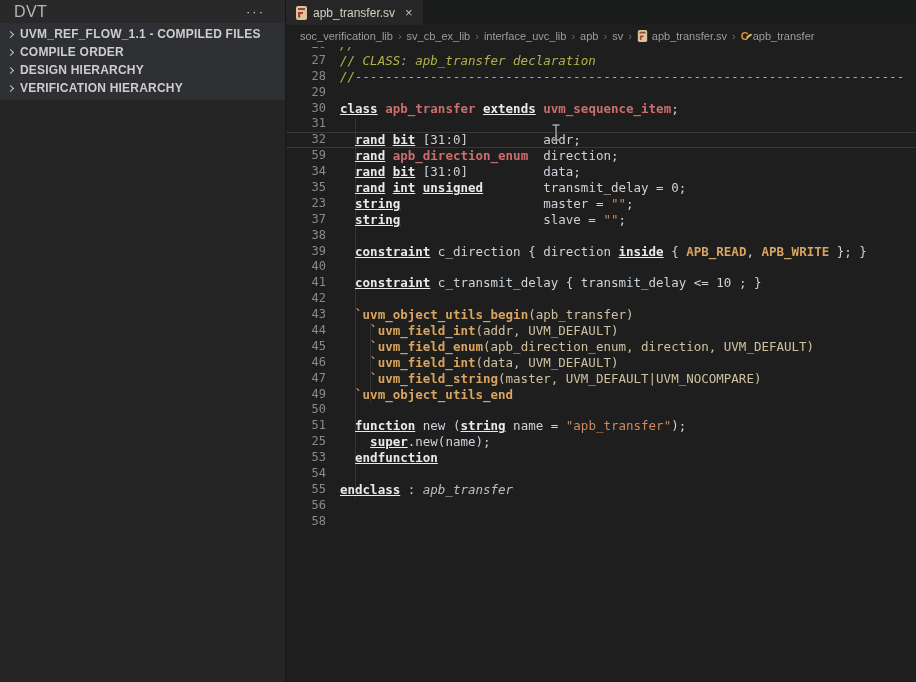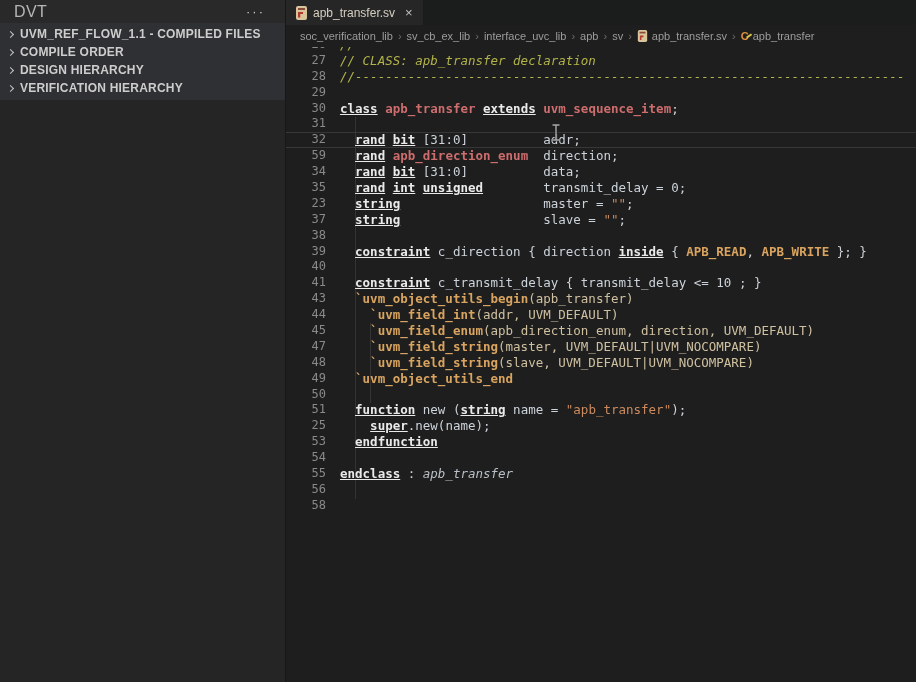--- a/index.html
+++ b/index.html
@@ -154,25 +154,26 @@
           <div class="code-line current"><span class="ln">32</span><span class="lc"><span class="tk-d">  </span><span class="tk-k">rand</span><span class="tk-d"> </span><span class="tk-k">bit</span><span class="tk-d"> [31:0]          addr;</span></span></div>
           <div class="code-line"><span class="ln">59</span><span class="lc"><span class="tk-d">  </span><span class="tk-k">rand</span><span class="tk-d"> </span><span class="tk-t">apb_direction_enum</span><span class="tk-d">  direction;</span></span></div>
           <div class="code-line"><span class="ln">34</span><span class="lc"><span class="tk-d">  </span><span class="tk-k">rand</span><span class="tk-d"> </span><span class="tk-k">bit</span><span class="tk-d"> [31:0]          data;</span></span></div>
           <div class="code-line"><span class="ln">35</span><span class="lc"><span class="tk-d">  </span><span class="tk-k">rand</span><span class="tk-d"> </span><span class="tk-k">int</span><span class="tk-d"> </span><span class="tk-k">unsigned</span><span class="tk-d">        transmit_delay = 0;</span></span></div>
           <div class="code-line"><span class="ln">23</span><span class="lc"><span class="tk-d">  </span><span class="tk-k">string</span><span class="tk-d">                   master = </span><span class="tk-s">""</span><span class="tk-d">;</span></span></div>
           <div class="code-line"><span class="ln">37</span><span class="lc"><span class="tk-d">  </span><span class="tk-k">string</span><span class="tk-d">                   slave = </span><span class="tk-s">""</span><span class="tk-d">;</span></span></div>
           <div class="code-line"><span class="ln">38</span><span class="lc"></span></div>
           <div class="code-line"><span class="ln">39</span><span class="lc"><span class="tk-d">  </span><span class="tk-k">constraint</span><span class="tk-d"> c_direction { direction </span><span class="tk-k">inside</span><span class="tk-d"> { </span><span class="tk-e">APB_READ</span><span class="tk-d">, </span><span class="tk-e">APB_WRITE</span><span class="tk-d"> }; }</span></span></div>
           <div class="code-line"><span class="ln">40</span><span class="lc"></span></div>
           <div class="code-line"><span class="ln">41</span><span class="lc"><span class="tk-d">  </span><span class="tk-k">constraint</span><span class="tk-d"> c_transmit_delay { transmit_delay &lt;= 10 ; }</span></span></div>
+          <div class="code-line"><span class="ln">42</span><span class="lc"></span></div>
           <div class="code-line"><span class="ln">43</span><span class="lc"><span class="tk-d">  </span><span class="tk-m">`uvm_object_utils_begin</span><span class="tk-a">(apb_transfer)</span></span></div>
           <div class="code-line"><span class="ln">44</span><span class="lc"><span class="tk-d">    </span><span class="tk-m">`uvm_field_int</span><span class="tk-a">(addr, UVM_DEFAULT)</span></span></div>
           <div class="code-line"><span class="ln">45</span><span class="lc"><span class="tk-d">    </span><span class="tk-m">`uvm_field_enum</span><span class="tk-a">(apb_direction_enum, direction, UVM_DEFAULT)</span></span></div>
+          <div class="code-line"><span class="ln">46</span><span class="lc"><span class="tk-d">    </span><span class="tk-m">`uvm_field_int</span><span class="tk-a">(data, UVM_DEFAULT)</span></span></div>
           <div class="code-line"><span class="ln">47</span><span class="lc"><span class="tk-d">    </span><span class="tk-m">`uvm_field_string</span><span class="tk-a">(master, UVM_DEFAULT|UVM_NOCOMPARE)</span></span></div>
-          <div class="code-line"><span class="ln">48</span><span class="lc"><span class="tk-d">    </span><span class="tk-m">`uvm_field_string</span><span class="tk-a">(slave, UVM_DEFAULT|UVM_NOCOMPARE)</span></span></div>
           <div class="code-line"><span class="ln">49</span><span class="lc"><span class="tk-d">  </span><span class="tk-m">`uvm_object_utils_end</span></span></div>
           <div class="code-line"><span class="ln">50</span><span class="lc"></span></div>
           <div class="code-line"><span class="ln">51</span><span class="lc"><span class="tk-d">  </span><span class="tk-k">function</span><span class="tk-d"> new (</span><span class="tk-k">string</span><span class="tk-d"> name = </span><span class="tk-s">"apb_transfer"</span><span class="tk-d">);</span></span></div>
           <div class="code-line"><span class="ln">25</span><span class="lc"><span class="tk-d">    </span><span class="tk-k">super</span><span class="tk-d">.new(name);</span></span></div>
           <div class="code-line"><span class="ln">53</span><span class="lc"><span class="tk-d">  </span><span class="tk-k">endfunction</span></span></div>
           <div class="code-line"><span class="ln">54</span><span class="lc"></span></div>
           <div class="code-line"><span class="ln">55</span><span class="lc"><span class="tk-k">endclass</span><span class="tk-d"> : </span><span class="tk-l">apb_transfer</span></span></div>
           <div class="code-line"><span class="ln">56</span><span class="lc"></span></div>
           <div class="code-line"><span class="ln">58</span><span class="lc"></span></div>
         </div>

